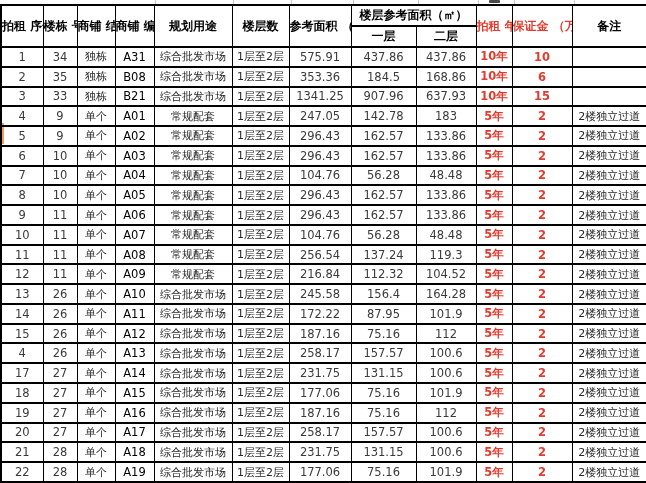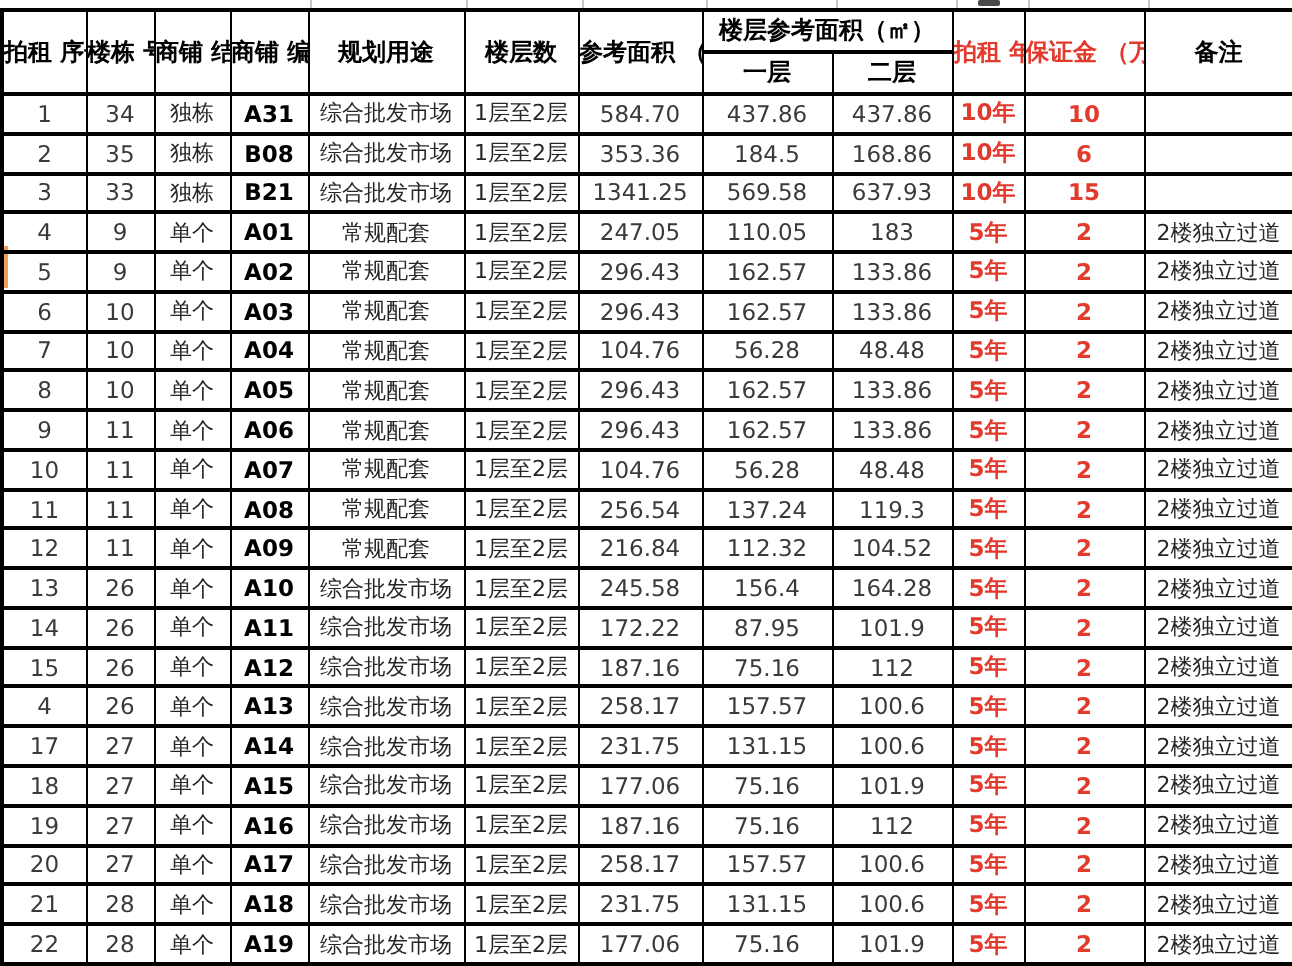--- a/index.html
+++ b/index.html
@@ -44,21 +44,21 @@
     overflow:hidden;white-space:nowrap;
   }
   thead tr{height:21px;}
   .th{
     font-weight:bold;font-size:12px;color:#000;
     white-space:pre-line;line-height:1.25;
   }
   .hred{color:var(--accent-red,#e23b2e);}
   .num{font-size:11.5px;color:#3a3a3a;}
   .cn{font-size:11px;color:#262626;}
-  .bold-id{font-size:11.5px;font-weight:bold;color:#000;}
+  .bold-id{font-size:11.5px;font-weight:normal;color:#000;}
   .red{font-size:11.5px;color:var(--accent-red,#e23b2e);font-weight:bold;}
 </style>
 </head>
 <body>
 
 <div class="canvas">
 
   <div class="top-sliver"></div>
   <div class="text-fragment"></div>
   <div class="selection-marker"></div>
@@ -105,21 +105,21 @@
       </tr>
     </thead>
     <tbody id="tbody">
         <tr>
           <td class="num">1</td>
           <td class="num">34</td>
           <td class="cn">独栋</td>
           <td class="bold-id">A31</td>
           <td class="cn">综合批发市场</td>
           <td class="cn">1层至2层</td>
-          <td class="num">584.70</td>
+          <td class="num">575.91</td>
           <td class="num">437.86</td>
           <td class="num">437.86</td>
           <td class="red">10年</td>
           <td class="red">10</td>
           <td class="cn"></td>
         </tr>
         <tr>
           <td class="num">2</td>
           <td class="num">35</td>
           <td class="cn">独栋</td>
@@ -134,35 +134,35 @@
           <td class="cn"></td>
         </tr>
         <tr>
           <td class="num">3</td>
           <td class="num">33</td>
           <td class="cn">独栋</td>
           <td class="bold-id">B21</td>
           <td class="cn">综合批发市场</td>
           <td class="cn">1层至2层</td>
           <td class="num">1341.25</td>
-          <td class="num">569.58</td>
+          <td class="num">907.96</td>
           <td class="num">637.93</td>
           <td class="red">10年</td>
           <td class="red">15</td>
           <td class="cn"></td>
         </tr>
         <tr>
           <td class="num">4</td>
           <td class="num">9</td>
           <td class="cn">单个</td>
           <td class="bold-id">A01</td>
           <td class="cn">常规配套</td>
           <td class="cn">1层至2层</td>
           <td class="num">247.05</td>
-          <td class="num">110.05</td>
+          <td class="num">142.78</td>
           <td class="num">183</td>
           <td class="red">5年</td>
           <td class="red">2</td>
           <td class="cn">2楼独立过道</td>
         </tr>
         <tr>
           <td class="num">5</td>
           <td class="num">9</td>
           <td class="cn">单个</td>
           <td class="bold-id">A02</td>

